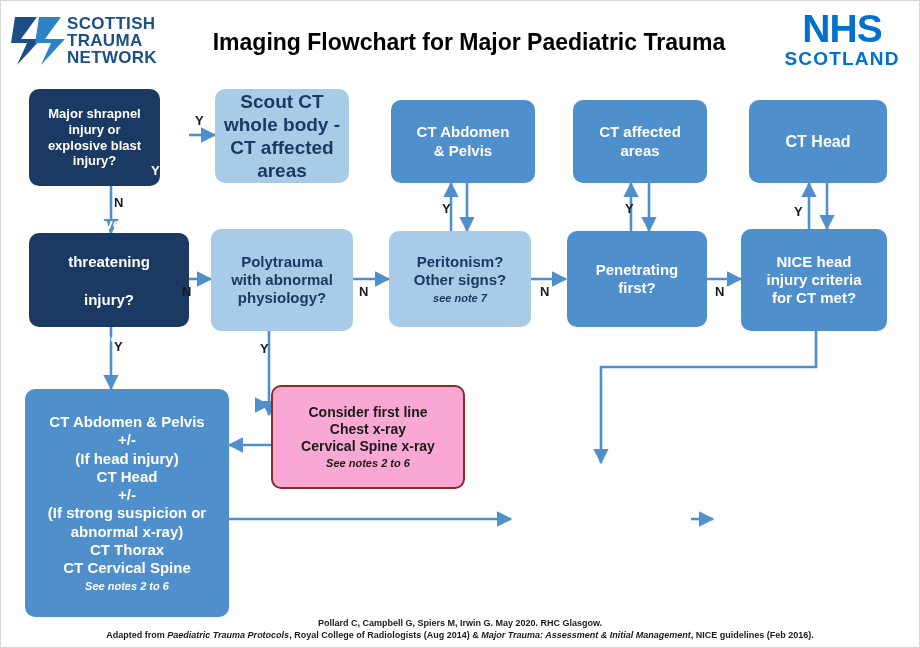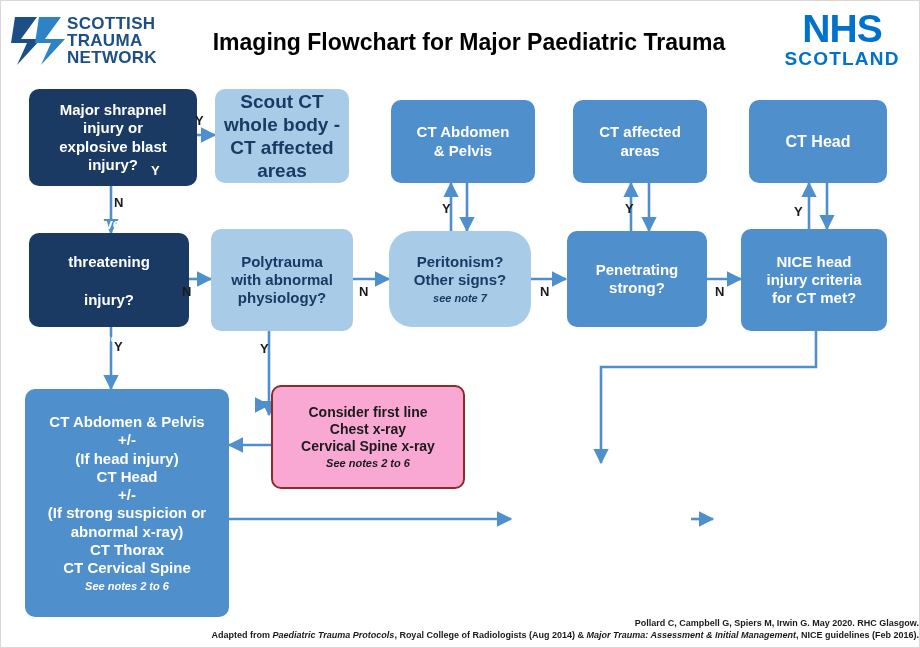--- a/index.html
+++ b/index.html
@@ -121,21 +121,21 @@
     font-weight: bold;
     color: #1a1a1a;
   }
 
   
   #footer {
     position: absolute;
     left: 0;
     right: 0;
     bottom: 6px;
-    text-align: right;
+    text-align: center;
     font-size: 9px;
     color: #1a1a1a;
     line-height: 1.35;
     font-weight: bold;
   }
   #footer em { font-style: italic; }
 
   svg#edges {
     position: absolute;
     left: 0; top: 0;
@@ -205,21 +205,21 @@
       <path d="M815,330 L815,366 L600,366 L600,462"></path>
 
       <path d="M270,444 L228,444"></path>
 
       <path d="M214,518 L510,518"></path>
 
       <path d="M690,518 L712,518"></path>
     </g>
   </svg>
 
-  <div class="node dark" style="left:28px; top:88px; width:168px; height:97px; font-size:15px;justify-content:center;">
+  <div class="node dark" style="left:28px; top:88px; width:131px; height:97px; font-size:13px;justify-content:center;">
     <span class="line">Major shrapnel</span>
     <span class="line">injury or</span>
     <span class="line">explosive blast</span>
     <span class="line">injury?</span>
   </div>
 
   <div class="node light" style="left:214px; top:88px; width:134px; height:94px; font-size:19px;">
     <span class="line">Scout CT</span>
     <span class="line">whole body -</span>
     <span class="line">CT affected</span>
@@ -246,29 +246,29 @@
     <span class="line">injury?</span>
     <span class="note">See note 1</span>
   </div>
 
   <div class="node light" style="left:210px; top:228px; width:142px; height:102px; font-size:15px;">
     <span class="line">Polytrauma</span>
     <span class="line">with abnormal</span>
     <span class="line">physiology?</span>
   </div>
 
-  <div class="node light" style="left:388px; top:230px; width:142px; height:96px; font-size:15px;border-radius:23px;">
+  <div class="node light" style="left:388px; top:230px; width:142px; height:96px; font-size:15px;">
     <span class="line">Peritonism?</span>
     <span class="line">Other signs?</span>
     <span class="note">see note 7</span>
   </div>
 
   <div class="node mid" style="left:566px; top:230px; width:140px; height:96px; font-size:15px;">
     <span class="line">Penetrating</span>
-    <span class="line">strong?</span>
+    <span class="line">first?</span>
   </div>
 
   <div class="node mid" style="left:740px; top:228px; width:146px; height:102px; font-size:15px;">
     <span class="line">NICE head</span>
     <span class="line">injury criteria</span>
     <span class="line">for CT met?</span>
   </div>
 
   <div class="node mid" style="left:24px; top:388px; width:204px; height:228px; font-size:15px;">
     <span class="line">CT Abdomen &amp; Pelvis</span>

